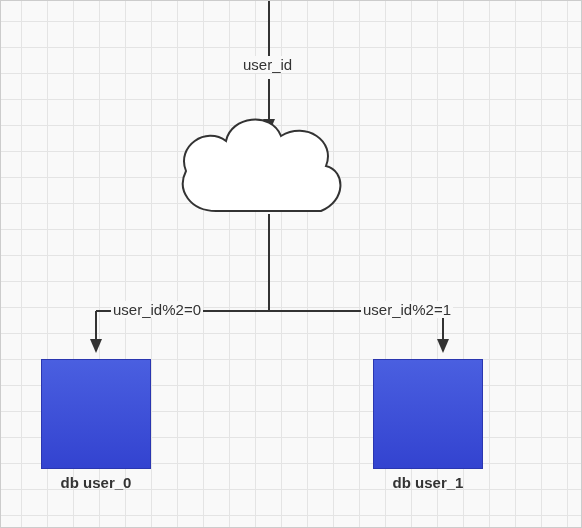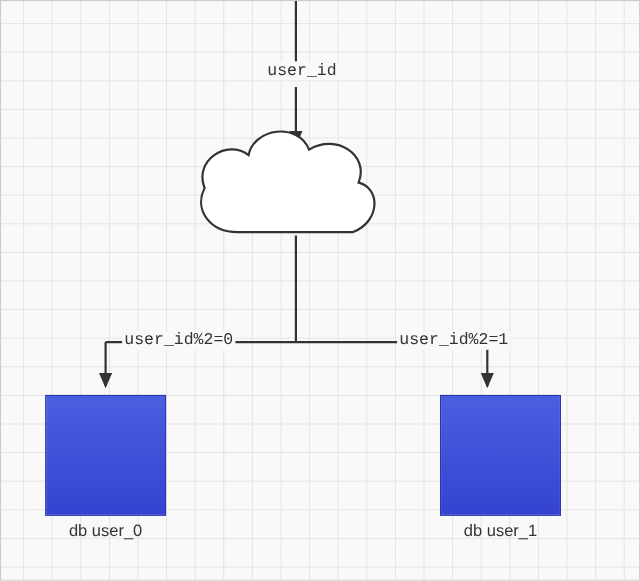--- a/index.html
+++ b/index.html
@@ -43,27 +43,27 @@
     align-items: center;
     justify-content: center;
   }
   .db-caption {
     position: absolute;
     width: 110px;
     text-align: center;
     top: 115px;
     font-size: 15px;
     color: #333;
+    font-weight: bold;
   }
   .label {
     position: absolute;
     background: #f9f9f9;
     padding: 0 2px;
     white-space: nowrap;
-    font-family: Liberation Mono, monospace;
   }
 </style>
 </head>
 <body>
 
 <div class="canvas">
 
   <svg class="overlay" viewBox="0 0 582 528">
     <defs>
       <marker id="arrow" markerWidth="10" markerHeight="10" refX="6" refY="3" orient="auto" markerUnits="strokeWidth">
@@ -112,18 +112,18 @@
 
   <div class="label" style="left:110px; top:300px;">user_id%2=0</div>
 
   <div class="label" style="left:328px; top:300px;margin-left:32px;">user_id%2=1</div>
 
   <div class="node" style="left:40px; top:358px;">
     <div class="db-box"></div>
     <div class="db-caption">db user_0</div>
   </div>
 
-  <div class="node" style="left:399px; top:358px;">
+  <div class="node" style="left:372px; top:358px;">
     <div class="db-box"></div>
     <div class="db-caption">db user_1</div>
   </div>
 
 </div>
 
 </body></html>

